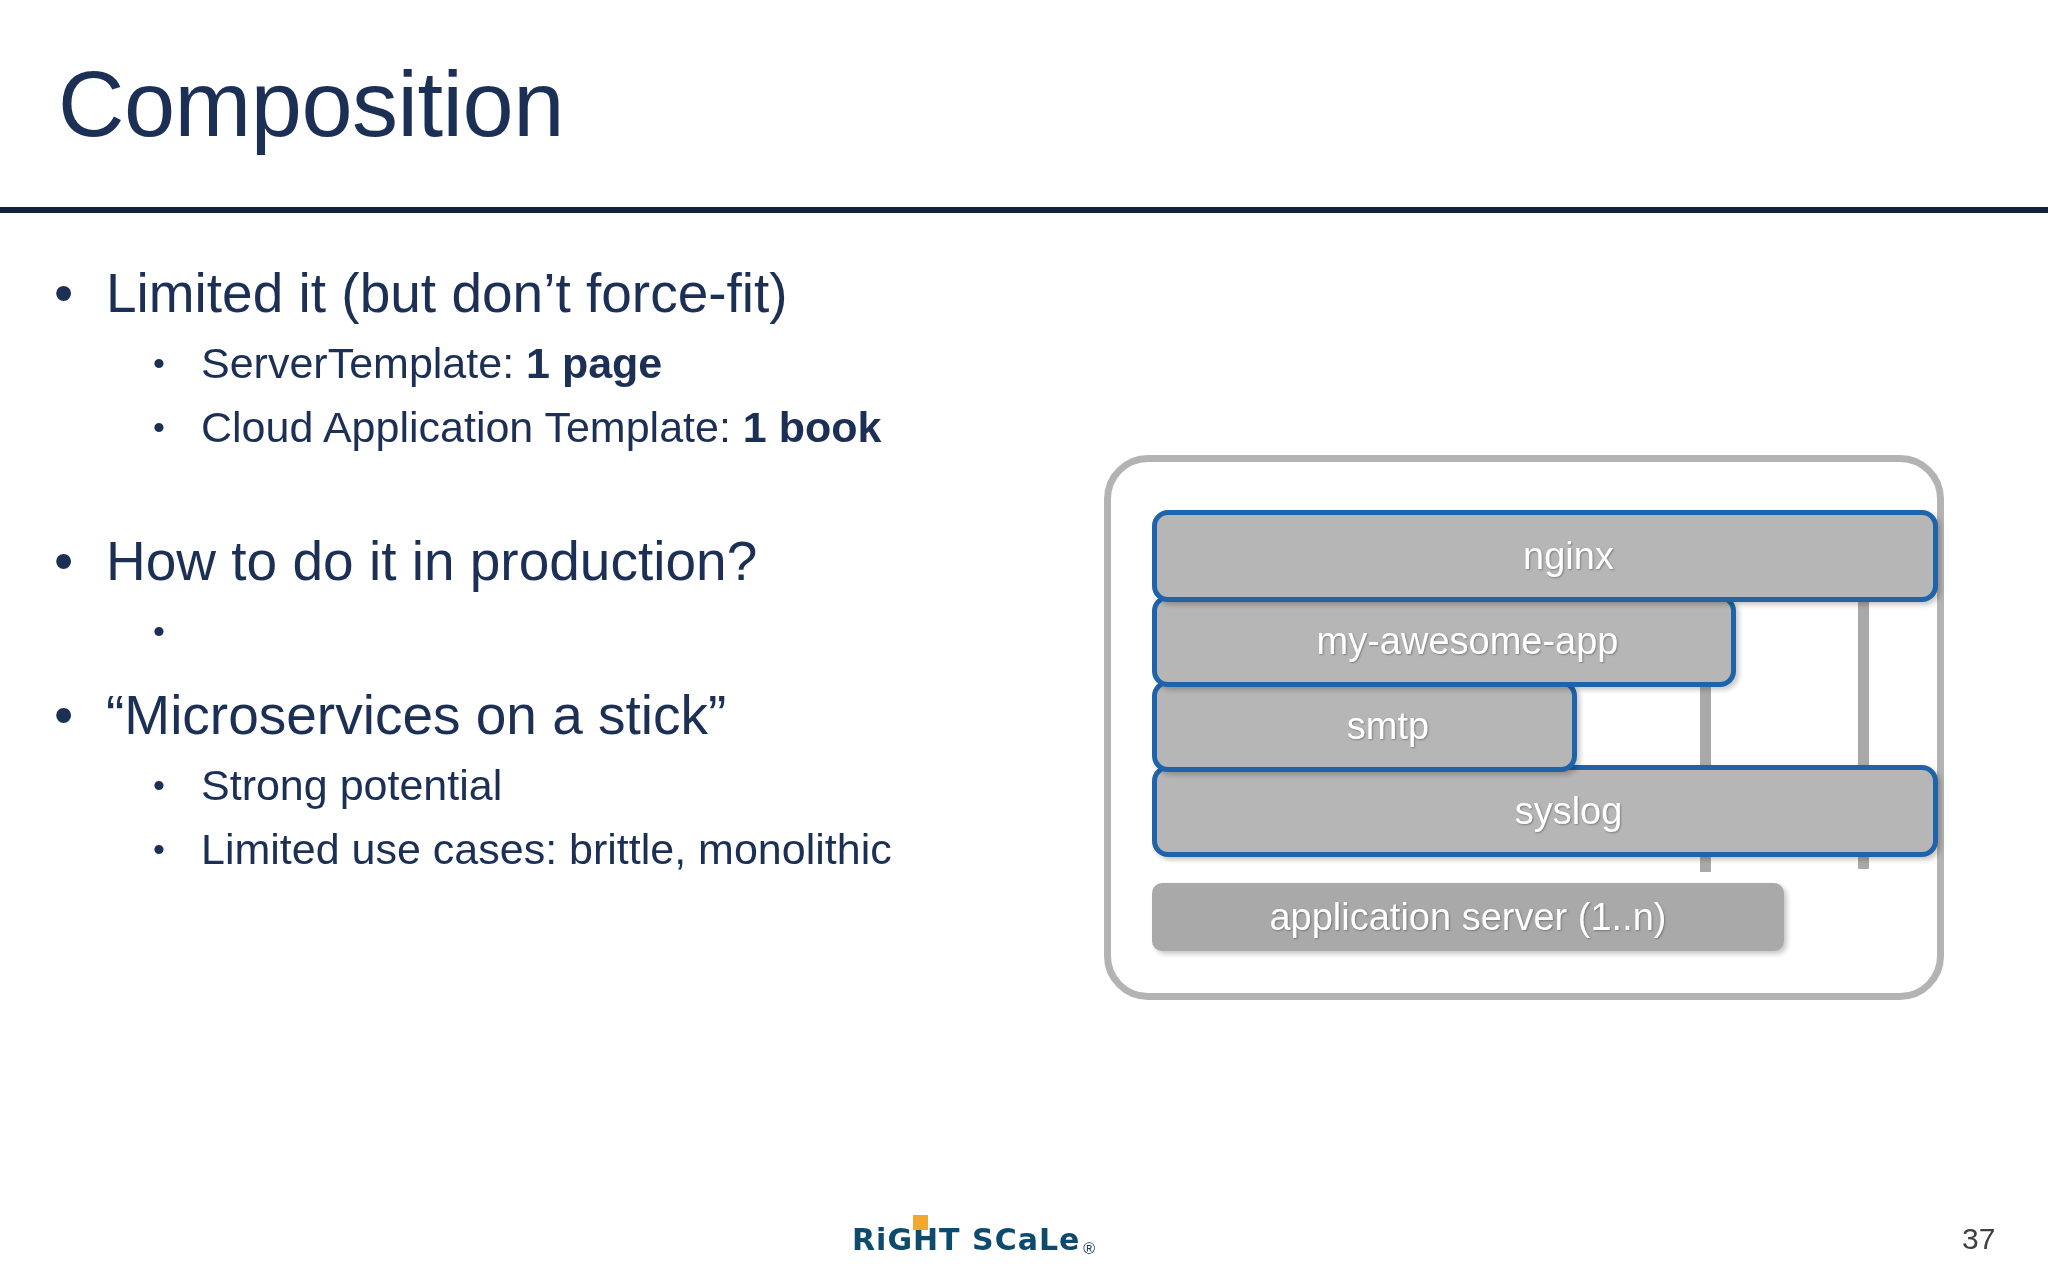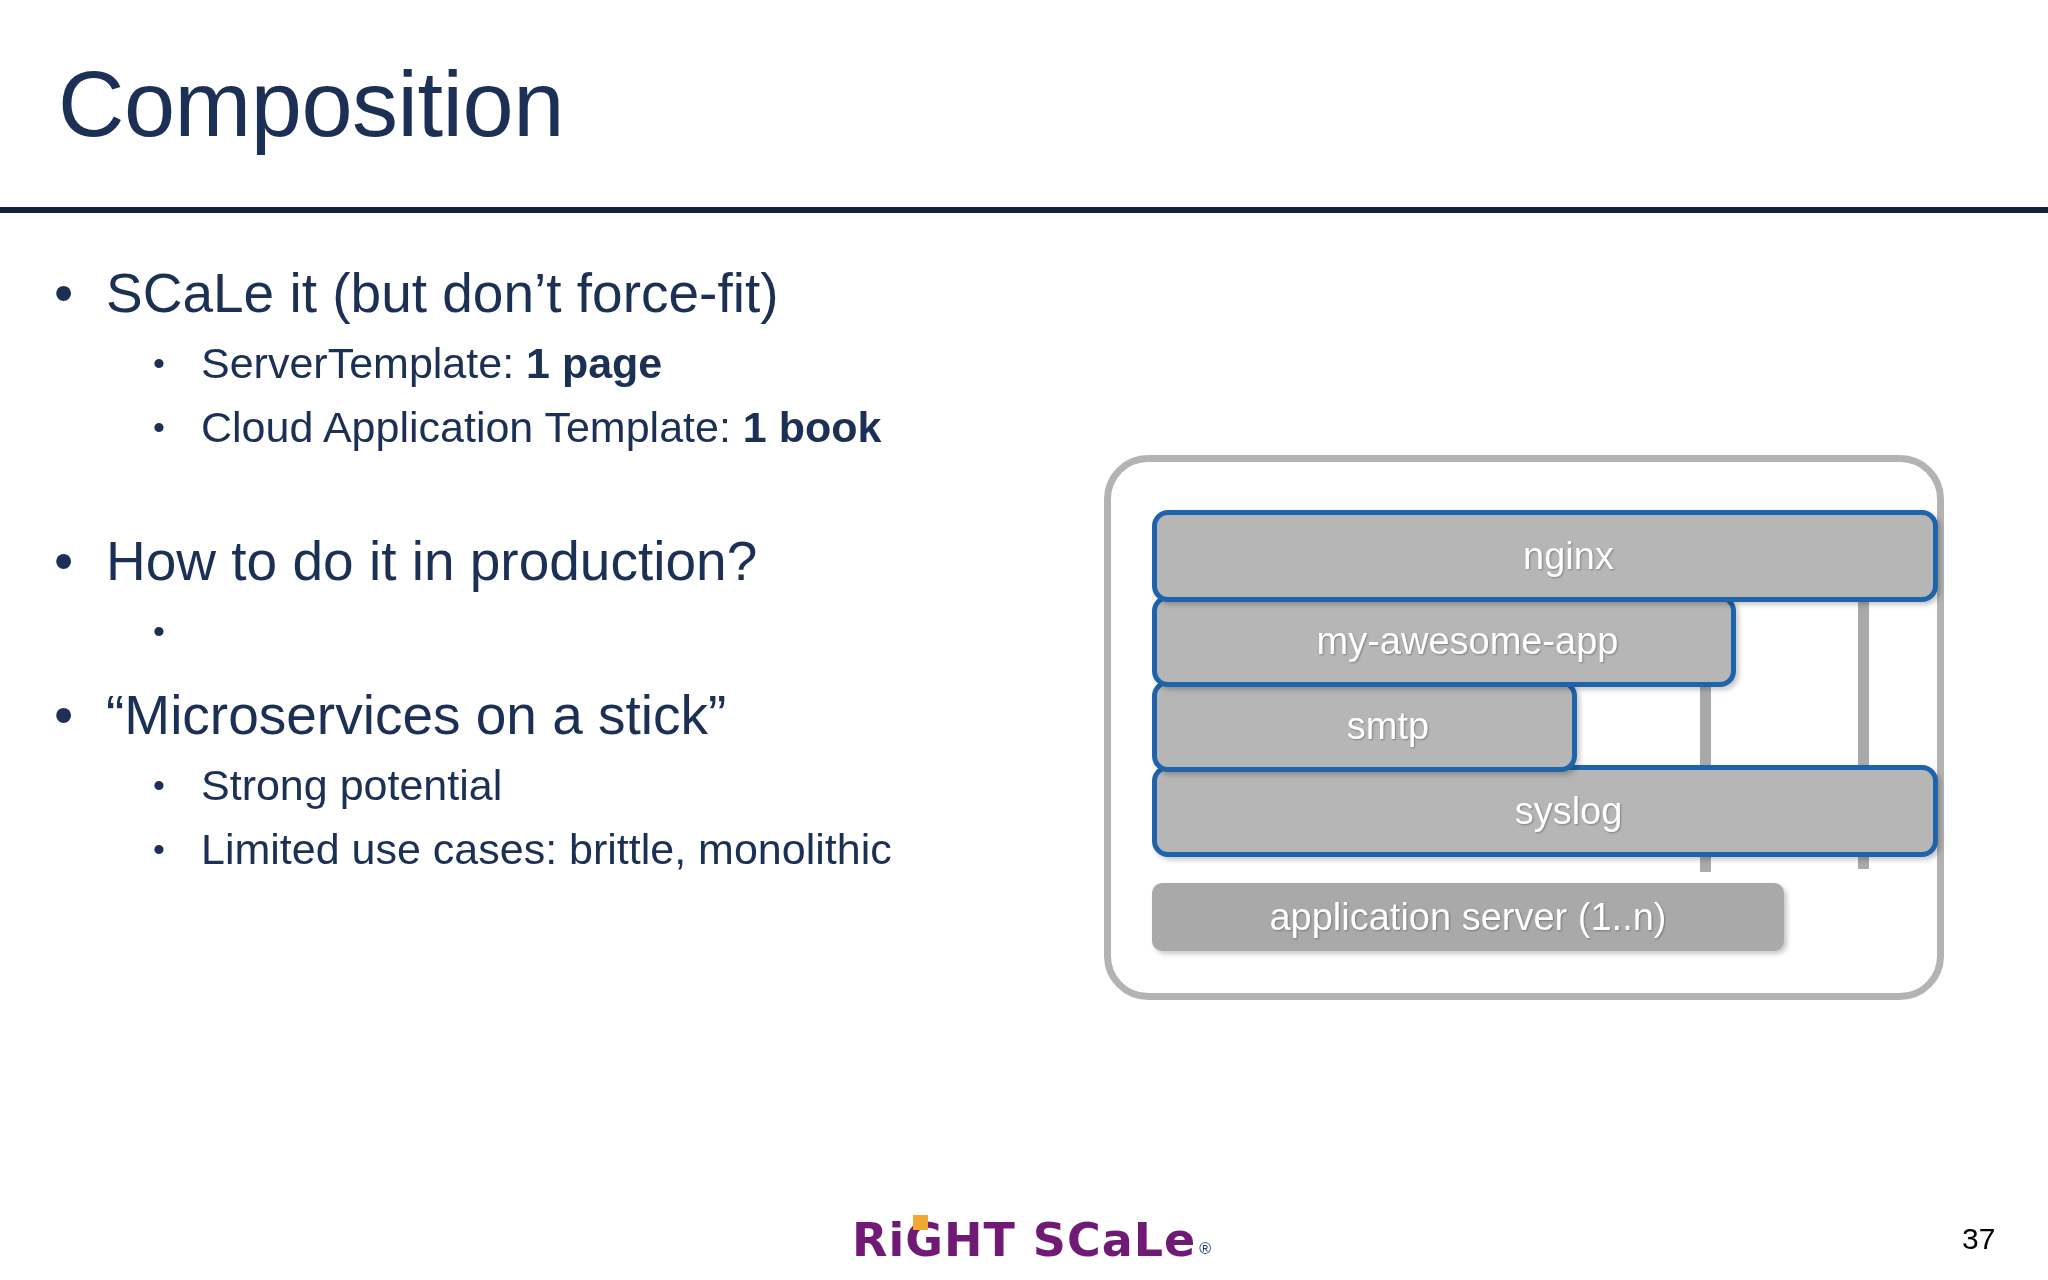--- a/index.html
+++ b/index.html
@@ -157,24 +157,24 @@
   
   #logo {
     position: absolute;
     left: 852px;
     top: 1218px;
     height: 44px;
     display: flex;
     align-items: flex-end;
   }
   #logo-text {
-    font-size: 46px;
+    font-size: 30px;
     font-weight: bold;
     letter-spacing: 1px;
-    color: #701a75;
+    color: #0c4a6e;
     font-family: "DejaVu Sans", sans-serif;
     line-height: 44px;
   }
   #logo-dot {
     position: absolute;
     left: 61px;
     top: -3px;
     width: 15px;
     height: 15px;
     background: #f0a830;
@@ -183,36 +183,36 @@
     font-size: 16px;
     color: #17356b;
     margin-left: 3px;
     line-height: 26px;
   }
   #page-num {
     position: absolute;
     left: 1962px;
     top: 1222px;
     font-size: 30px;
-    color: #000000;
+    color: #404040;
   }
 </style>
 </head>
 <body>
 
 <div id="slide">
 
   <div id="title">Composition</div>
   <div id="title-rule"></div>
 
   <div id="body">
 
     <div class="l1">
       <span class="dot">•</span>
-      <span>SCaLe it (but don’t force-fit)</span>
+      <span>Limited it (but don’t force-fit)</span>
     </div>
 
     <div class="gap-sm"></div>
 
     <div class="l2">
       <span class="dot">•</span>
       <span>ServerTemplate: </span><b>1 page</b>
     </div>
 
     <div class="gap-sm"></div>

